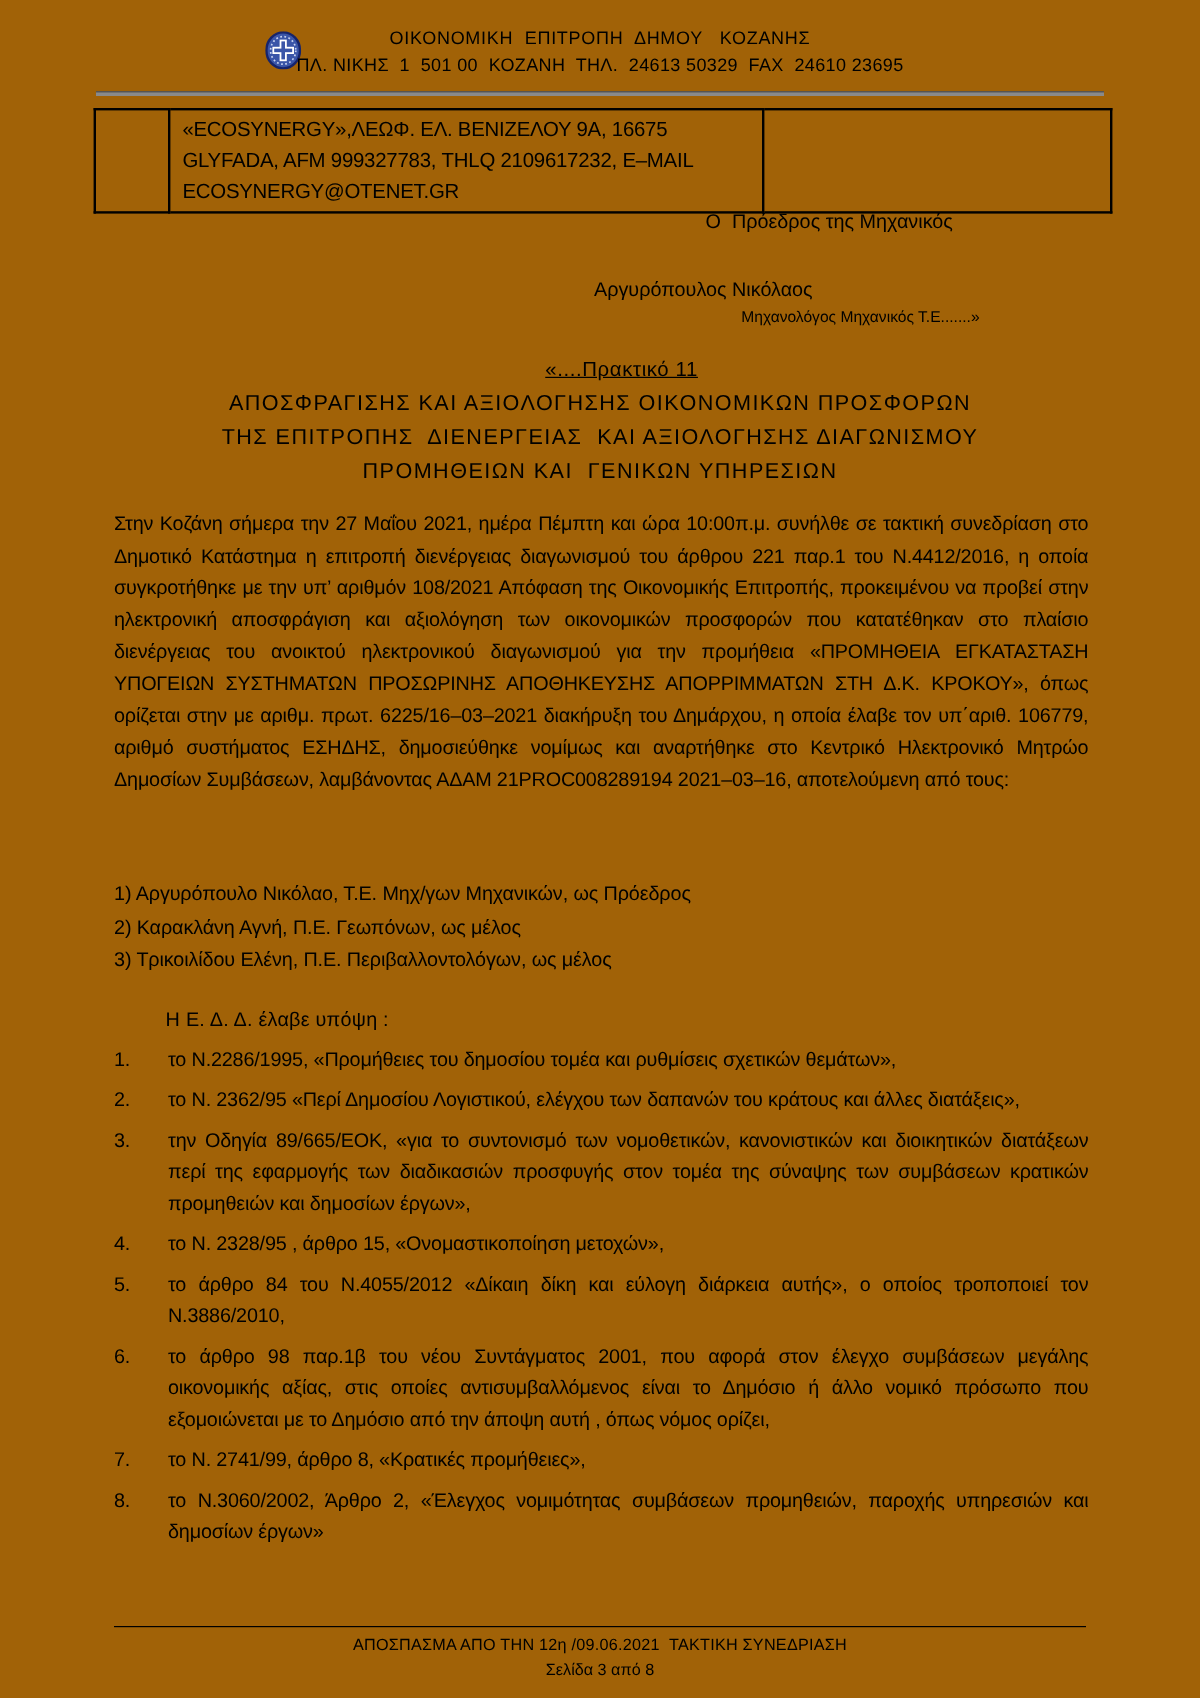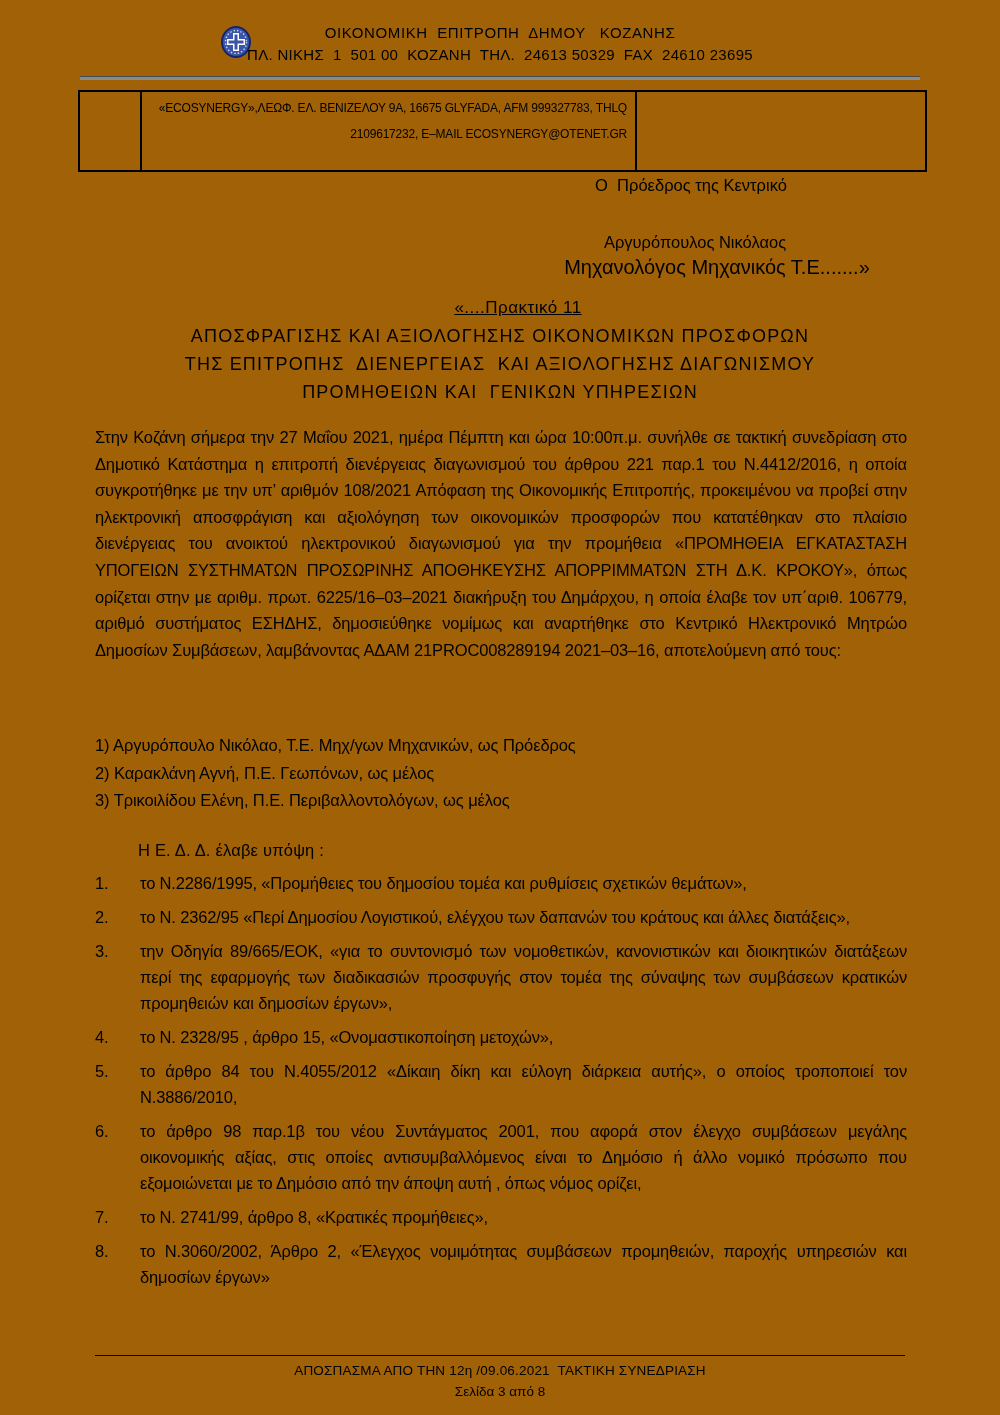--- a/index.html
+++ b/index.html
@@ -14,27 +14,27 @@
   
   .hdr-line1 { top:24px; left:0; width:100%; text-align:center; font-size:15px; letter-spacing:0.6px; }
   .hdr-line2 { top:46px; left:0; width:100%; text-align:center; font-size:15px; letter-spacing:0.3px; }
   .emblem { top:26px; left:221px; width:30px; height:32px; }
   .thick-rule { top:76px; left:80px; width:840px; height:3px; background:#8a8a8a; border-top:1px solid #4a4a4a; }
 
   
   .tbl { top:90px; left:78px; border-collapse:collapse; table-layout:fixed; }
   .tbl td { border:2px solid #000; vertical-align:top; height:72px; }
   .tbl .c1 { width:58px; }
-  .tbl .c2 { width:475px; font-size:12px; line-height:26px; padding:3px 8px 3px 10px; letter-spacing:-0.2px;text-align:right; }
+  .tbl .c2 { width:475px; font-size:17px; line-height:26px; padding:3px 8px 3px 10px; letter-spacing:-0.2px; }
   .tbl .c3 { width:286px; }
 
   
   .sig-title { top:176px; left:491px; width:400px; text-align:center; font-size:16.5px; }
-  .sig-name  { top:233px; left:495px; width:400px; text-align:center; font-size:16.5px; }
-  .sig-role  { top:256px; left:517px; width:400px; text-align:center; font-size:20px; }
+  .sig-name  { top:233px; left:495px; width:400px; font-size:16.5px; }
+  .sig-role  { top:256px; left:517px; width:400px; text-align:center; font-size:13px; }
 
   
   .heading { top:294px; left:0; width:100%; text-align:center; line-height:28px; }
   .heading .praktiko { font-size:17px; text-decoration:underline; letter-spacing:0.5px;padding-left:36px; }
   .heading .caps { font-size:18px; letter-spacing:1.2px; }
 
   
   .body-par {
     top:424px; left:95px; width:812px;
     font-size:16.5px; line-height:26.6px; letter-spacing:-0.15px;
@@ -78,21 +78,21 @@
   <table class="abs tbl">
     <tbody>
         <tr>
       <td class="c1"></td>
       <td class="c2">«ECOSYNERGY»,ΛΕΩΦ. ΕΛ. ΒΕΝΙΖΕΛΟΥ 9Α, 16675 GLYFADA, AFM 999327783, ΤΗLQ 2109617232, E–MAIL ECOSYNERGY@OTENET.GR</td>
       <td class="c3"></td>
     </tr>
   </tbody>
     </table>
 
-  <div class="abs sig-title pre">Ο  Πρόεδρος της Κεντρικό</div>
+  <div class="abs sig-title pre">Ο  Πρόεδρος της Μηχανικός</div>
   <div class="abs sig-name pre">Αργυρόπουλος Νικόλαος</div>
   <div class="abs sig-role pre">Μηχανολόγος Μηχανικός Τ.Ε.......»</div>
 
   <div class="abs heading">
     <div class="praktiko pre">«....Πρακτικό 11</div>
     <div class="caps pre">ΑΠΟΣΦΡΑΓΙΣΗΣ ΚΑΙ ΑΞΙΟΛΟΓΗΣΗΣ ΟΙΚΟΝΟΜΙΚΩΝ ΠΡΟΣΦΟΡΩΝ</div>
     <div class="caps pre">ΤΗΣ ΕΠΙΤΡΟΠΗΣ  ΔΙΕΝΕΡΓΕΙΑΣ  ΚΑΙ ΑΞΙΟΛΟΓΗΣΗΣ ΔΙΑΓΩΝΙΣΜΟΥ</div>
     <div class="caps pre">ΠΡΟΜΗΘΕΙΩΝ ΚΑΙ  ΓΕΝΙΚΩΝ ΥΠΗΡΕΣΙΩΝ</div>
   </div>
 

